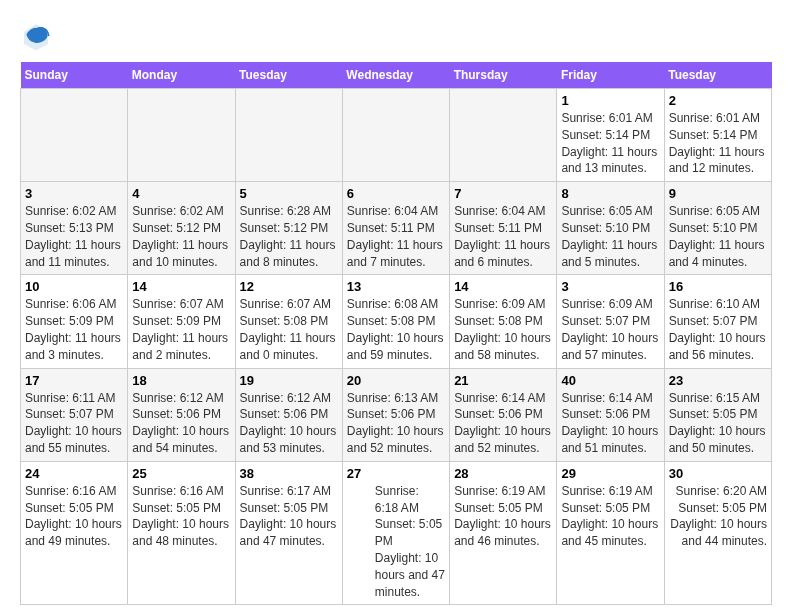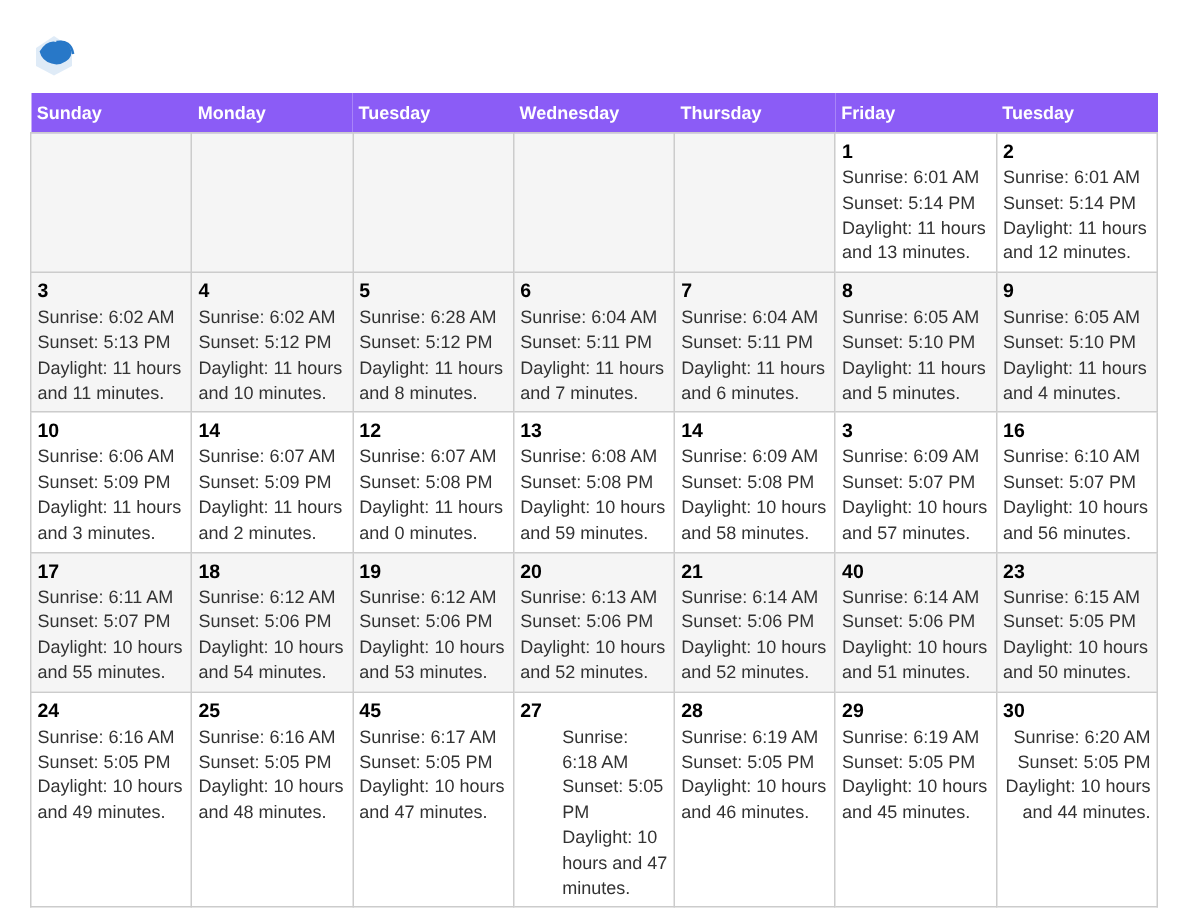--- a/index.html
+++ b/index.html
@@ -279,21 +279,21 @@
 Sunset: 5:05 PM
 Daylight: 10 hours and 49 minutes.</div>
         </td>
         <td>
           <div class="day-num">25</div>
           <div class="day-info" style="white-space: pre-line;">Sunrise: 6:16 AM
 Sunset: 5:05 PM
 Daylight: 10 hours and 48 minutes.</div>
         </td>
         <td>
-          <div class="day-num">45</div>
+          <div class="day-num">38</div>
           <div class="day-info" style="white-space: pre-line;">Sunrise: 6:17 AM
 Sunset: 5:05 PM
 Daylight: 10 hours and 47 minutes.</div>
         </td>
         <td>
           <div class="day-num">27</div>
           <div class="day-info" style="white-space: pre-line; margin-left: 28px;">Sunrise: 6:18 AM
 Sunset: 5:05 PM
 Daylight: 10 hours and 47 minutes.</div>
         </td>

